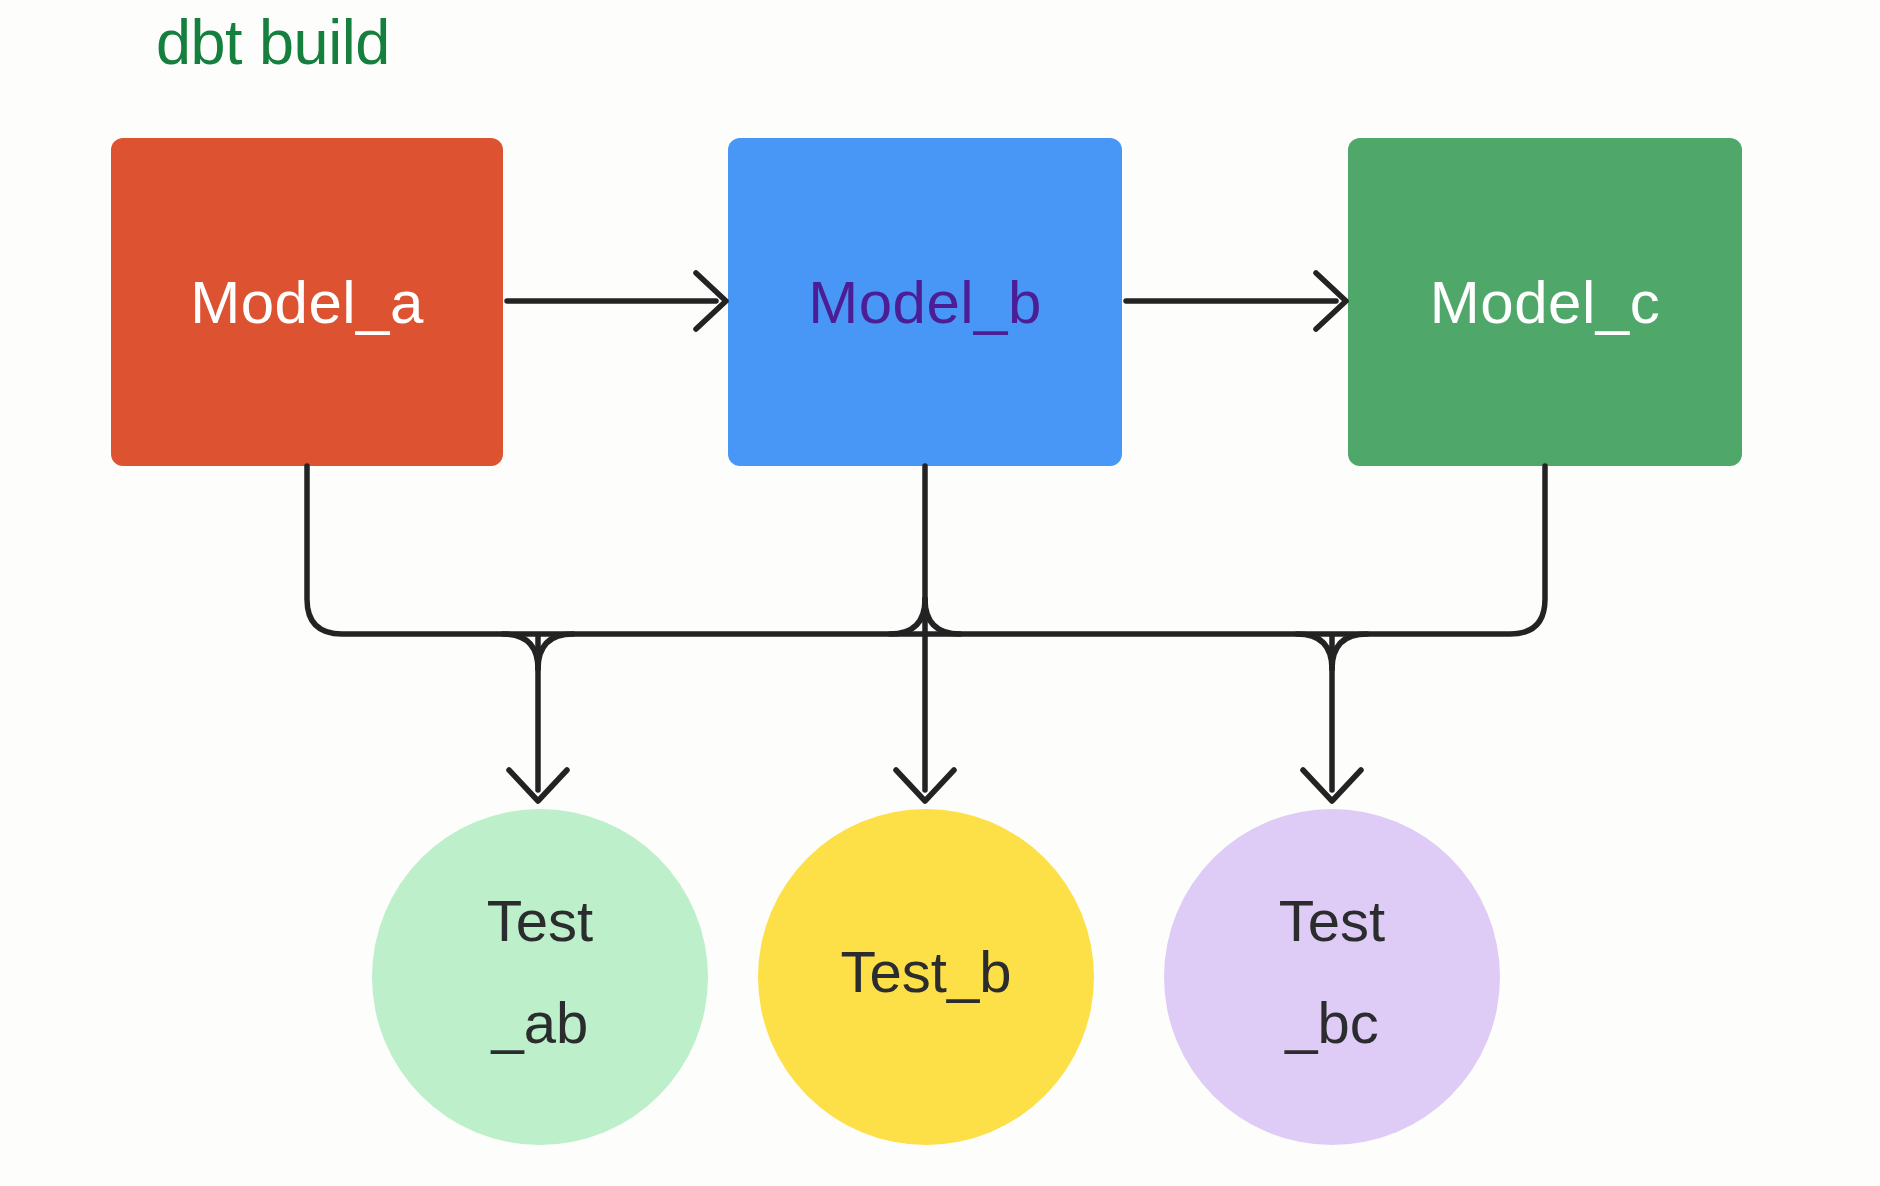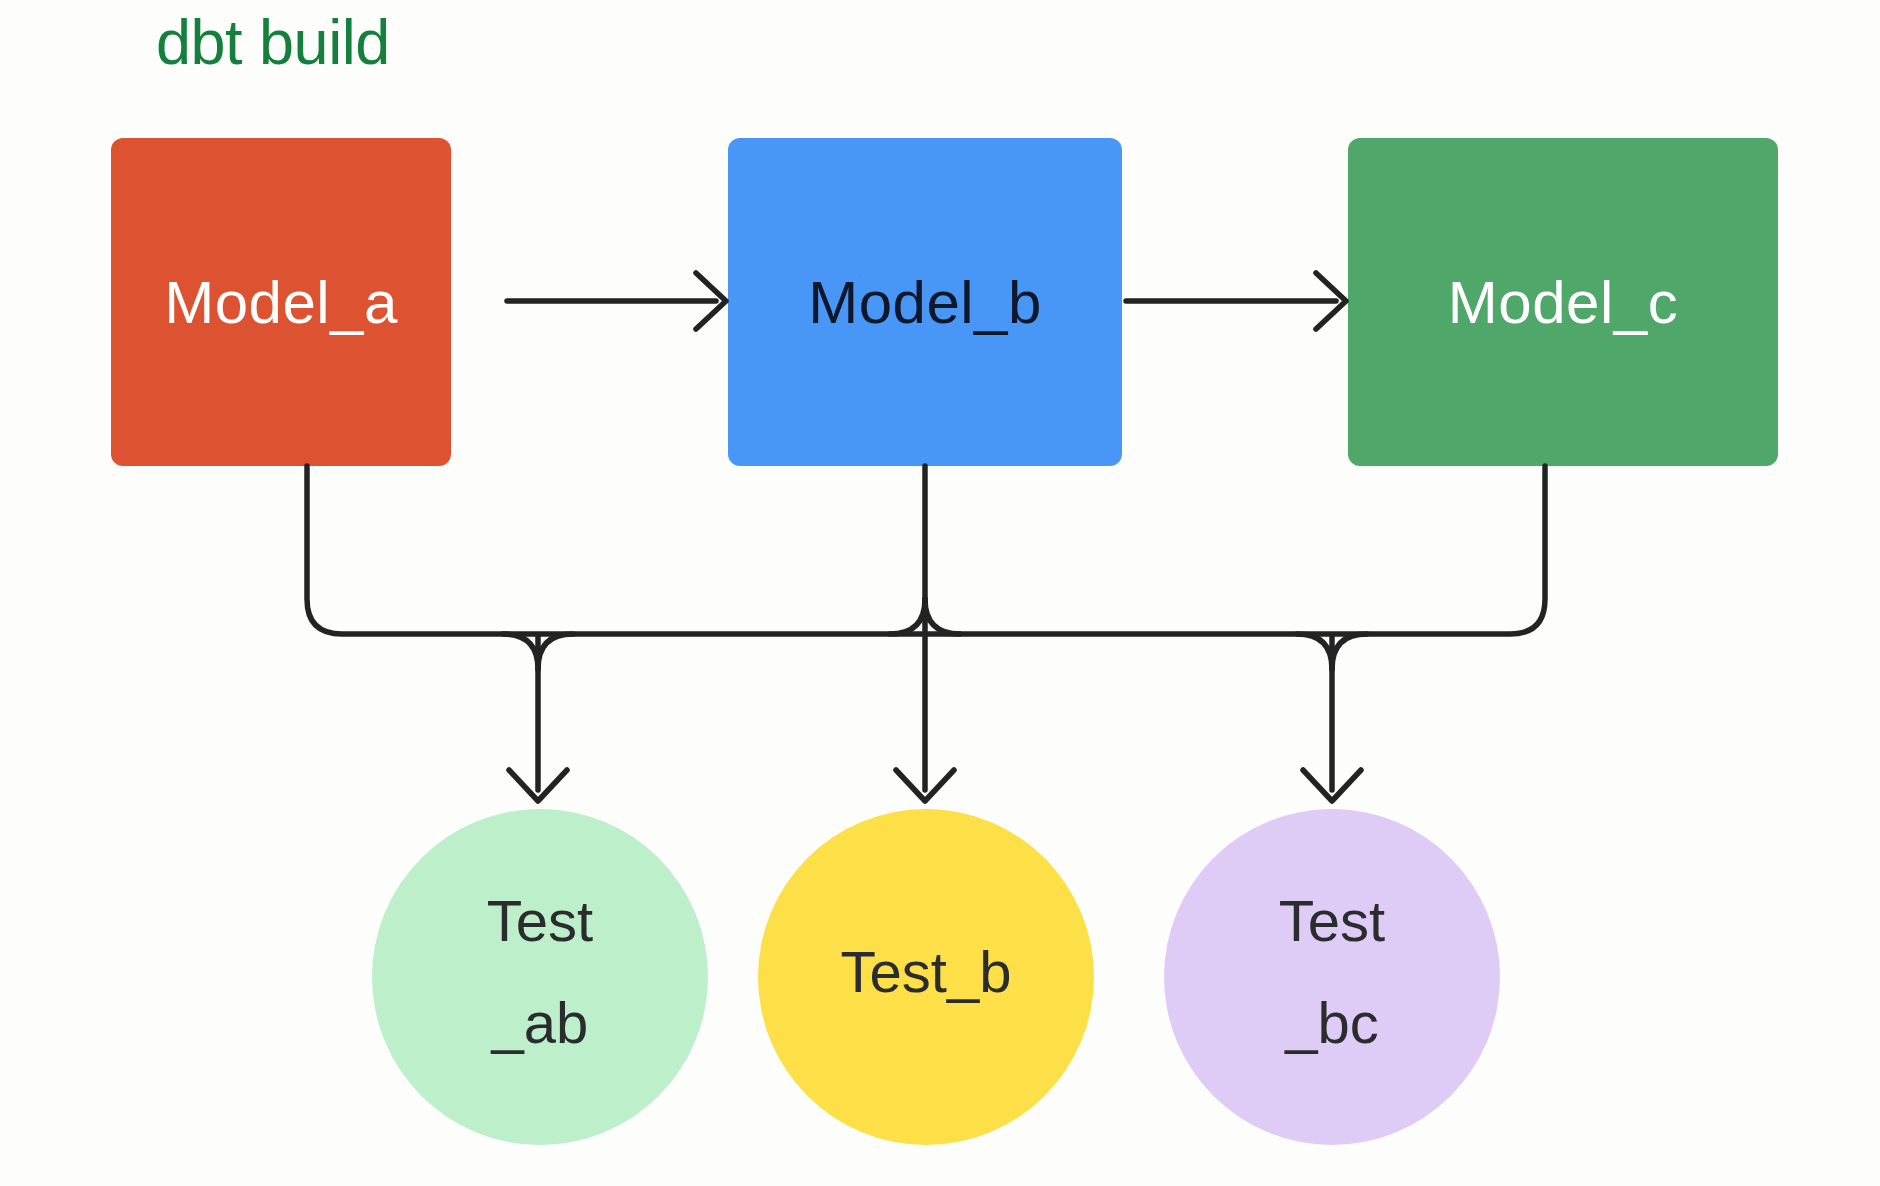--- a/index.html
+++ b/index.html
@@ -31,23 +31,23 @@
     display: flex;
     align-items: center;
     justify-content: center;
   }
   .model-box .model-label {
     color: #FFFFFF;
     font-size: 60px;
     font-weight: 500;
     letter-spacing: 0.5px;
   }
-  #model-a { left: 111px; width: 340px; }
+  #model-a { left: 111px; width: 392px; }
   #model-b { left: 728px; width: 394px; }
-  #model-c { left: 1348px; width: 430px; }
+  #model-c { left: 1348px; width: 394px; }
 
   .test-circle {
     position: absolute;
     top: 809px;
     width: 336px;
     height: 336px;
     border-radius: 50%;
     display: flex;
     align-items: center;
     justify-content: center;
@@ -82,21 +82,21 @@
 </style>
 </head>
 <body style="background: rgb(253, 253, 252);">
 
 <div class="title" style="color: #15803d;">dbt build</div>
 
 <div class="model-box" id="model-a" style="background-color: rgb(221, 82, 49);">
   <span class="model-label" style="color: rgb(255, 255, 255);">Model_a</span>
 </div>
 <div class="model-box" id="model-b" style="background-color: rgb(72, 150, 245);">
-  <span class="model-label" style="color: #0f172a;">Model_b</span>
+  <span class="model-label" style="color: #4c1d95;">Model_b</span>
 </div>
 <div class="model-box" id="model-c" style="background-color: rgb(79, 168, 105);">
   <span class="model-label" style="color: rgb(255, 255, 255);">Model_c</span>
 </div>
 
 <div class="test-circle" id="test-ab" style="background-color: rgb(188, 239, 202);">
   <div class="test-label" style="color: rgb(42, 44, 46);"><span class="tl1">Test</span><br><span class="tl2">_ab</span></div>
 </div>
 <div class="test-circle" id="test-b" style="background-color: #fde047;">
   <div class="test-label" style="color: rgb(42, 44, 46);"><span class="tl1">Test_b</span></div>

